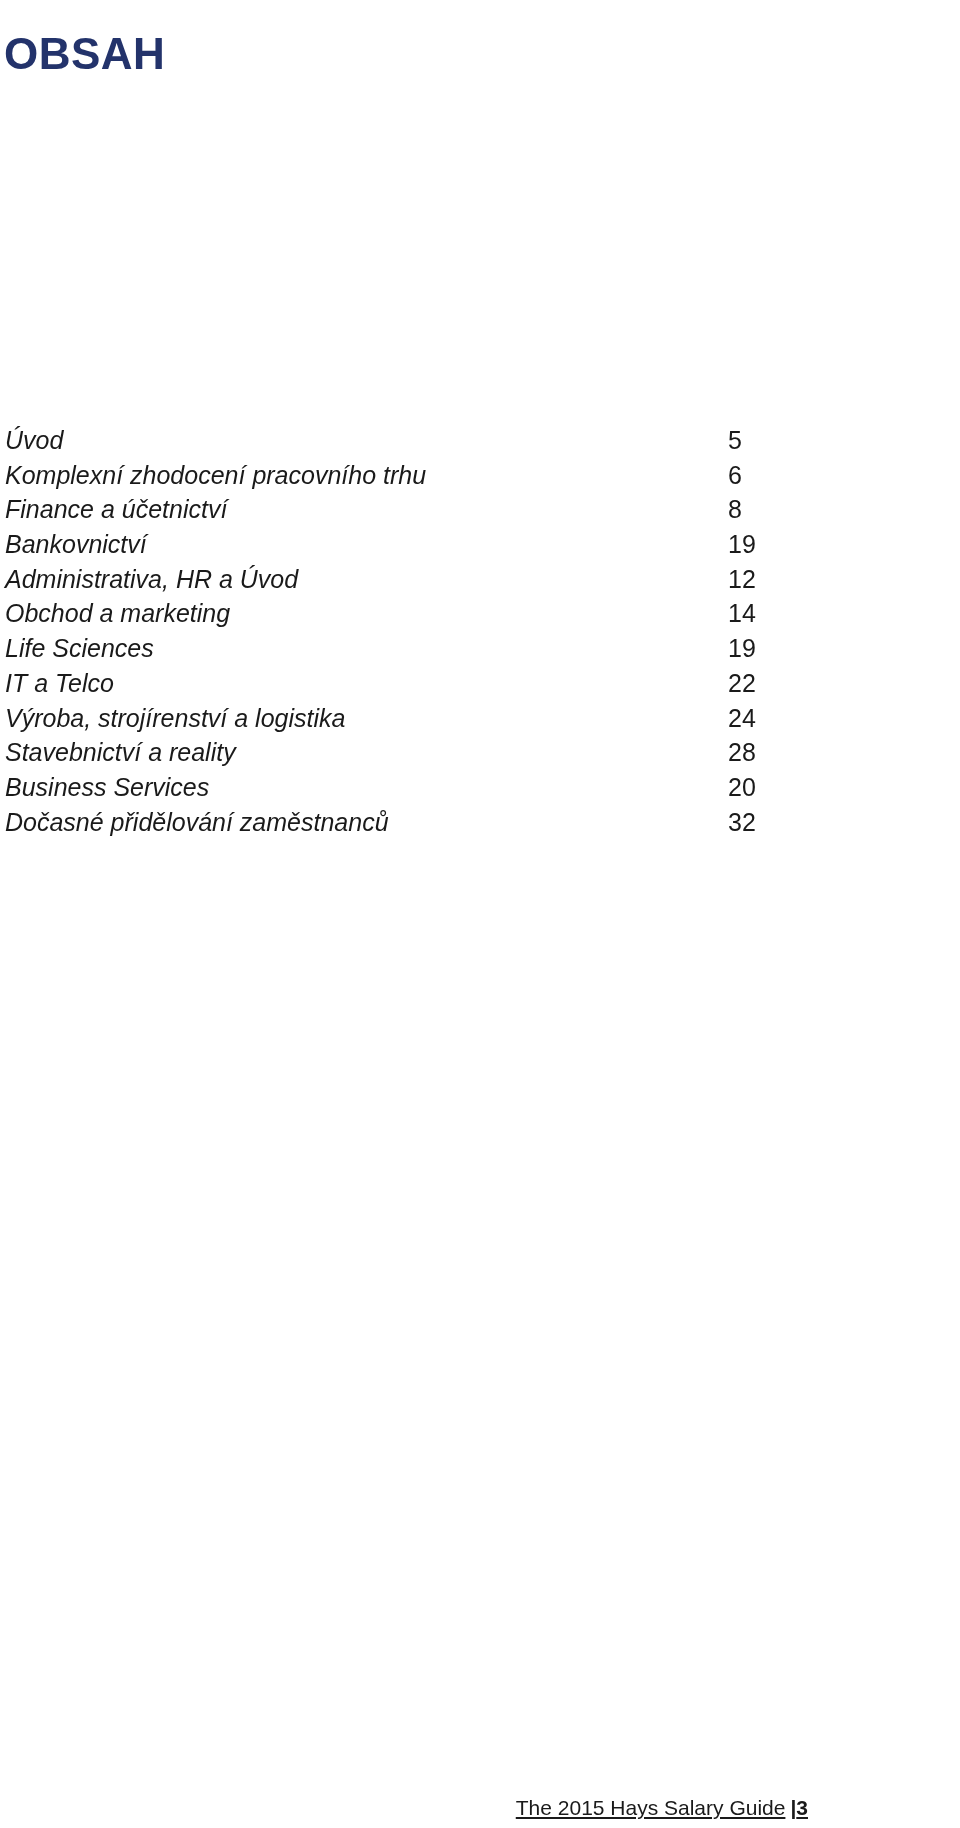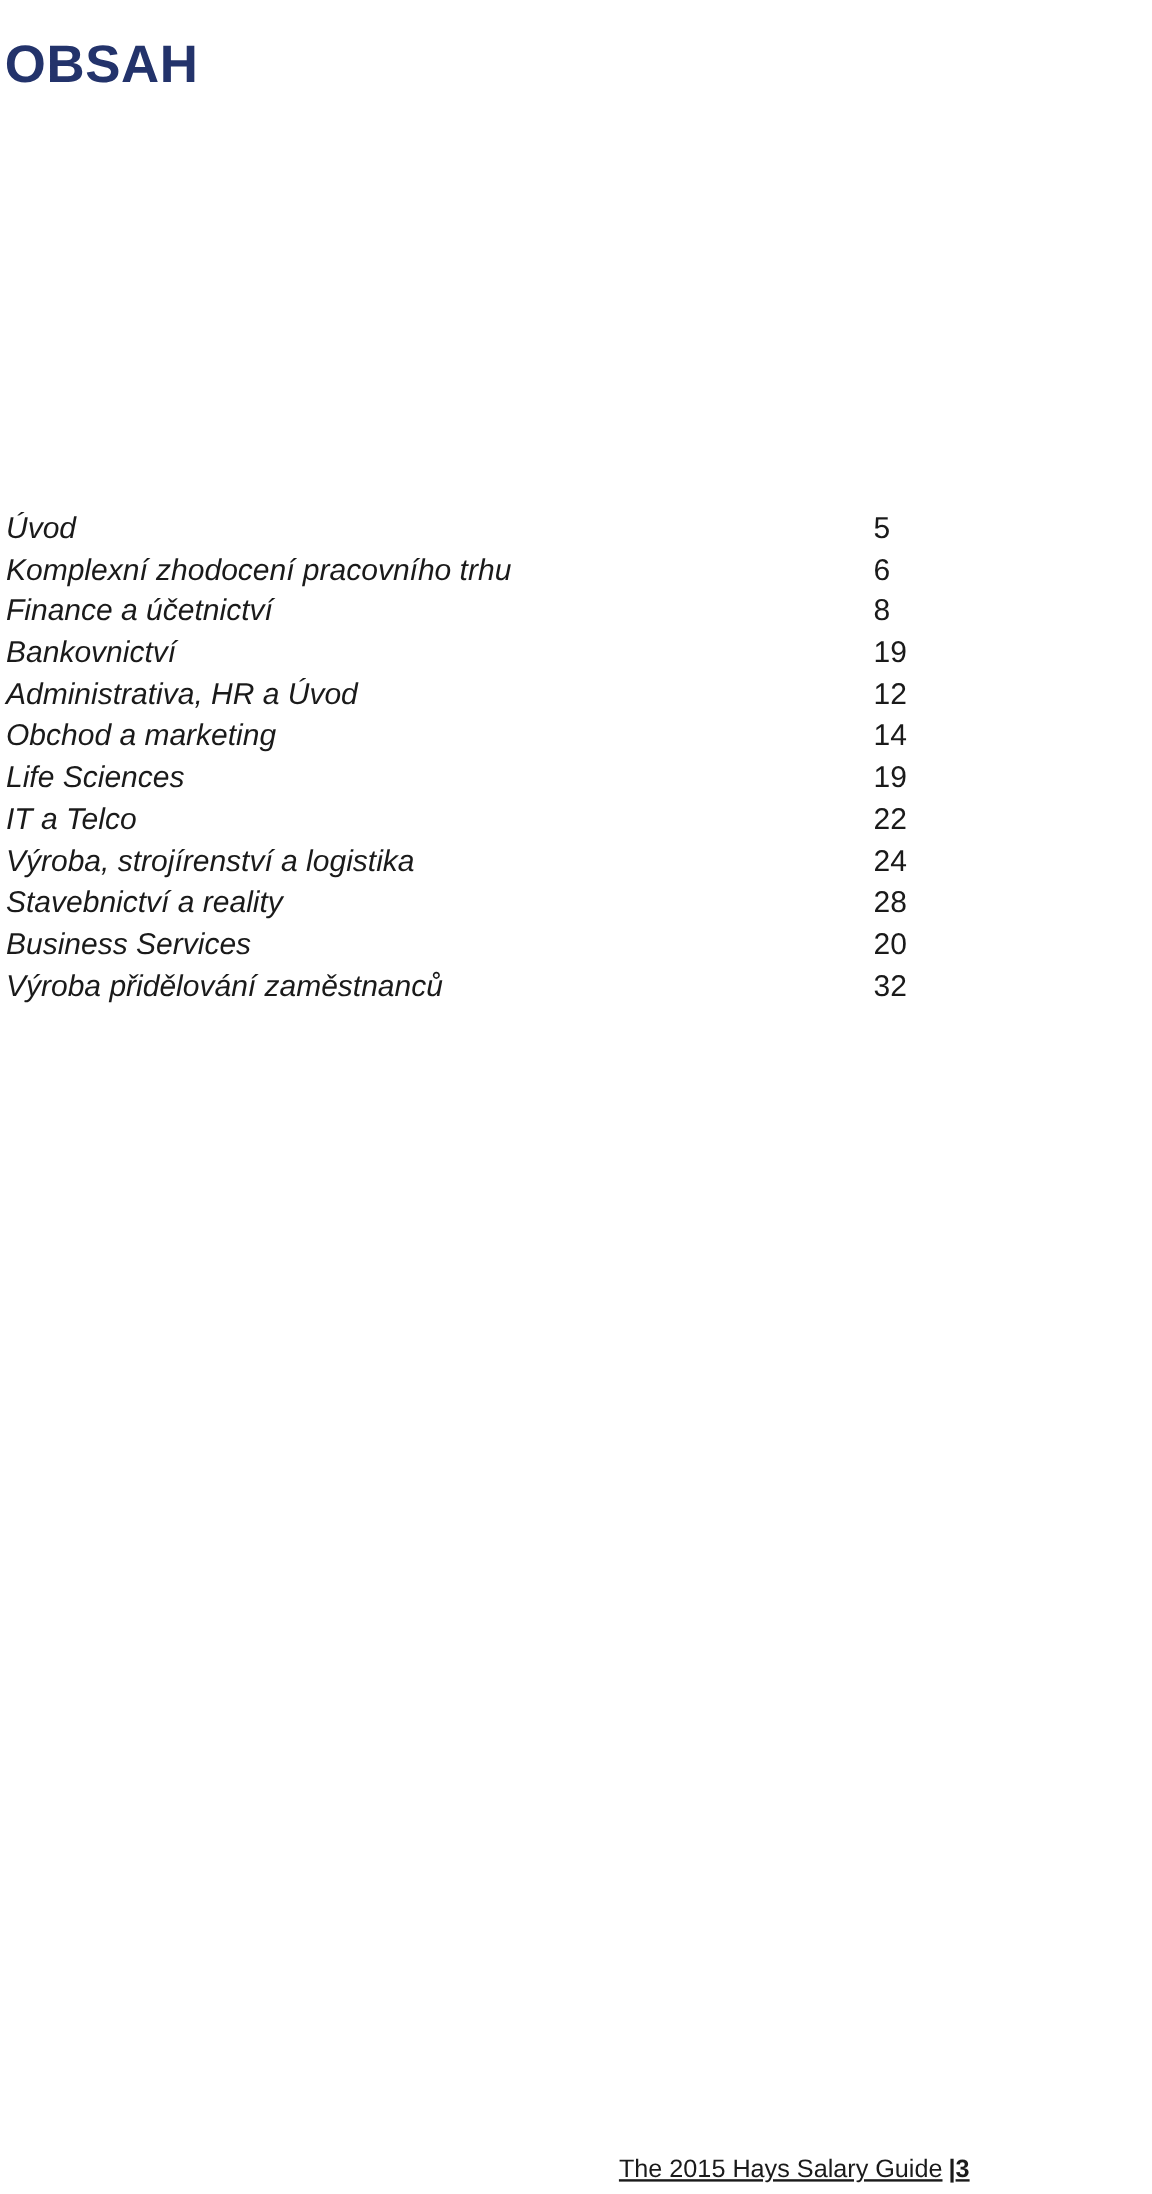--- a/index.html
+++ b/index.html
@@ -138,21 +138,21 @@
       </div>
       <div class="toc-row">
         <span class="toc-label">Stavebnictví a reality</span>
         <span class="toc-page">28</span>
       </div>
       <div class="toc-row">
         <span class="toc-label">Business Services</span>
         <span class="toc-page">20</span>
       </div>
       <div class="toc-row">
-        <span class="toc-label">Výroba přidělování zaměstnanců</span>
+        <span class="toc-label">Dočasné přidělování zaměstnanců</span>
         <span class="toc-page">32</span>
       </div>
     </div>
 
   <div class="footer">
     <span>The 2015 Hays Salary Guide</span><span class="footer-sep">|</span><span class="footer-pageno">3</span>
   </div>
 
 </div>
 

